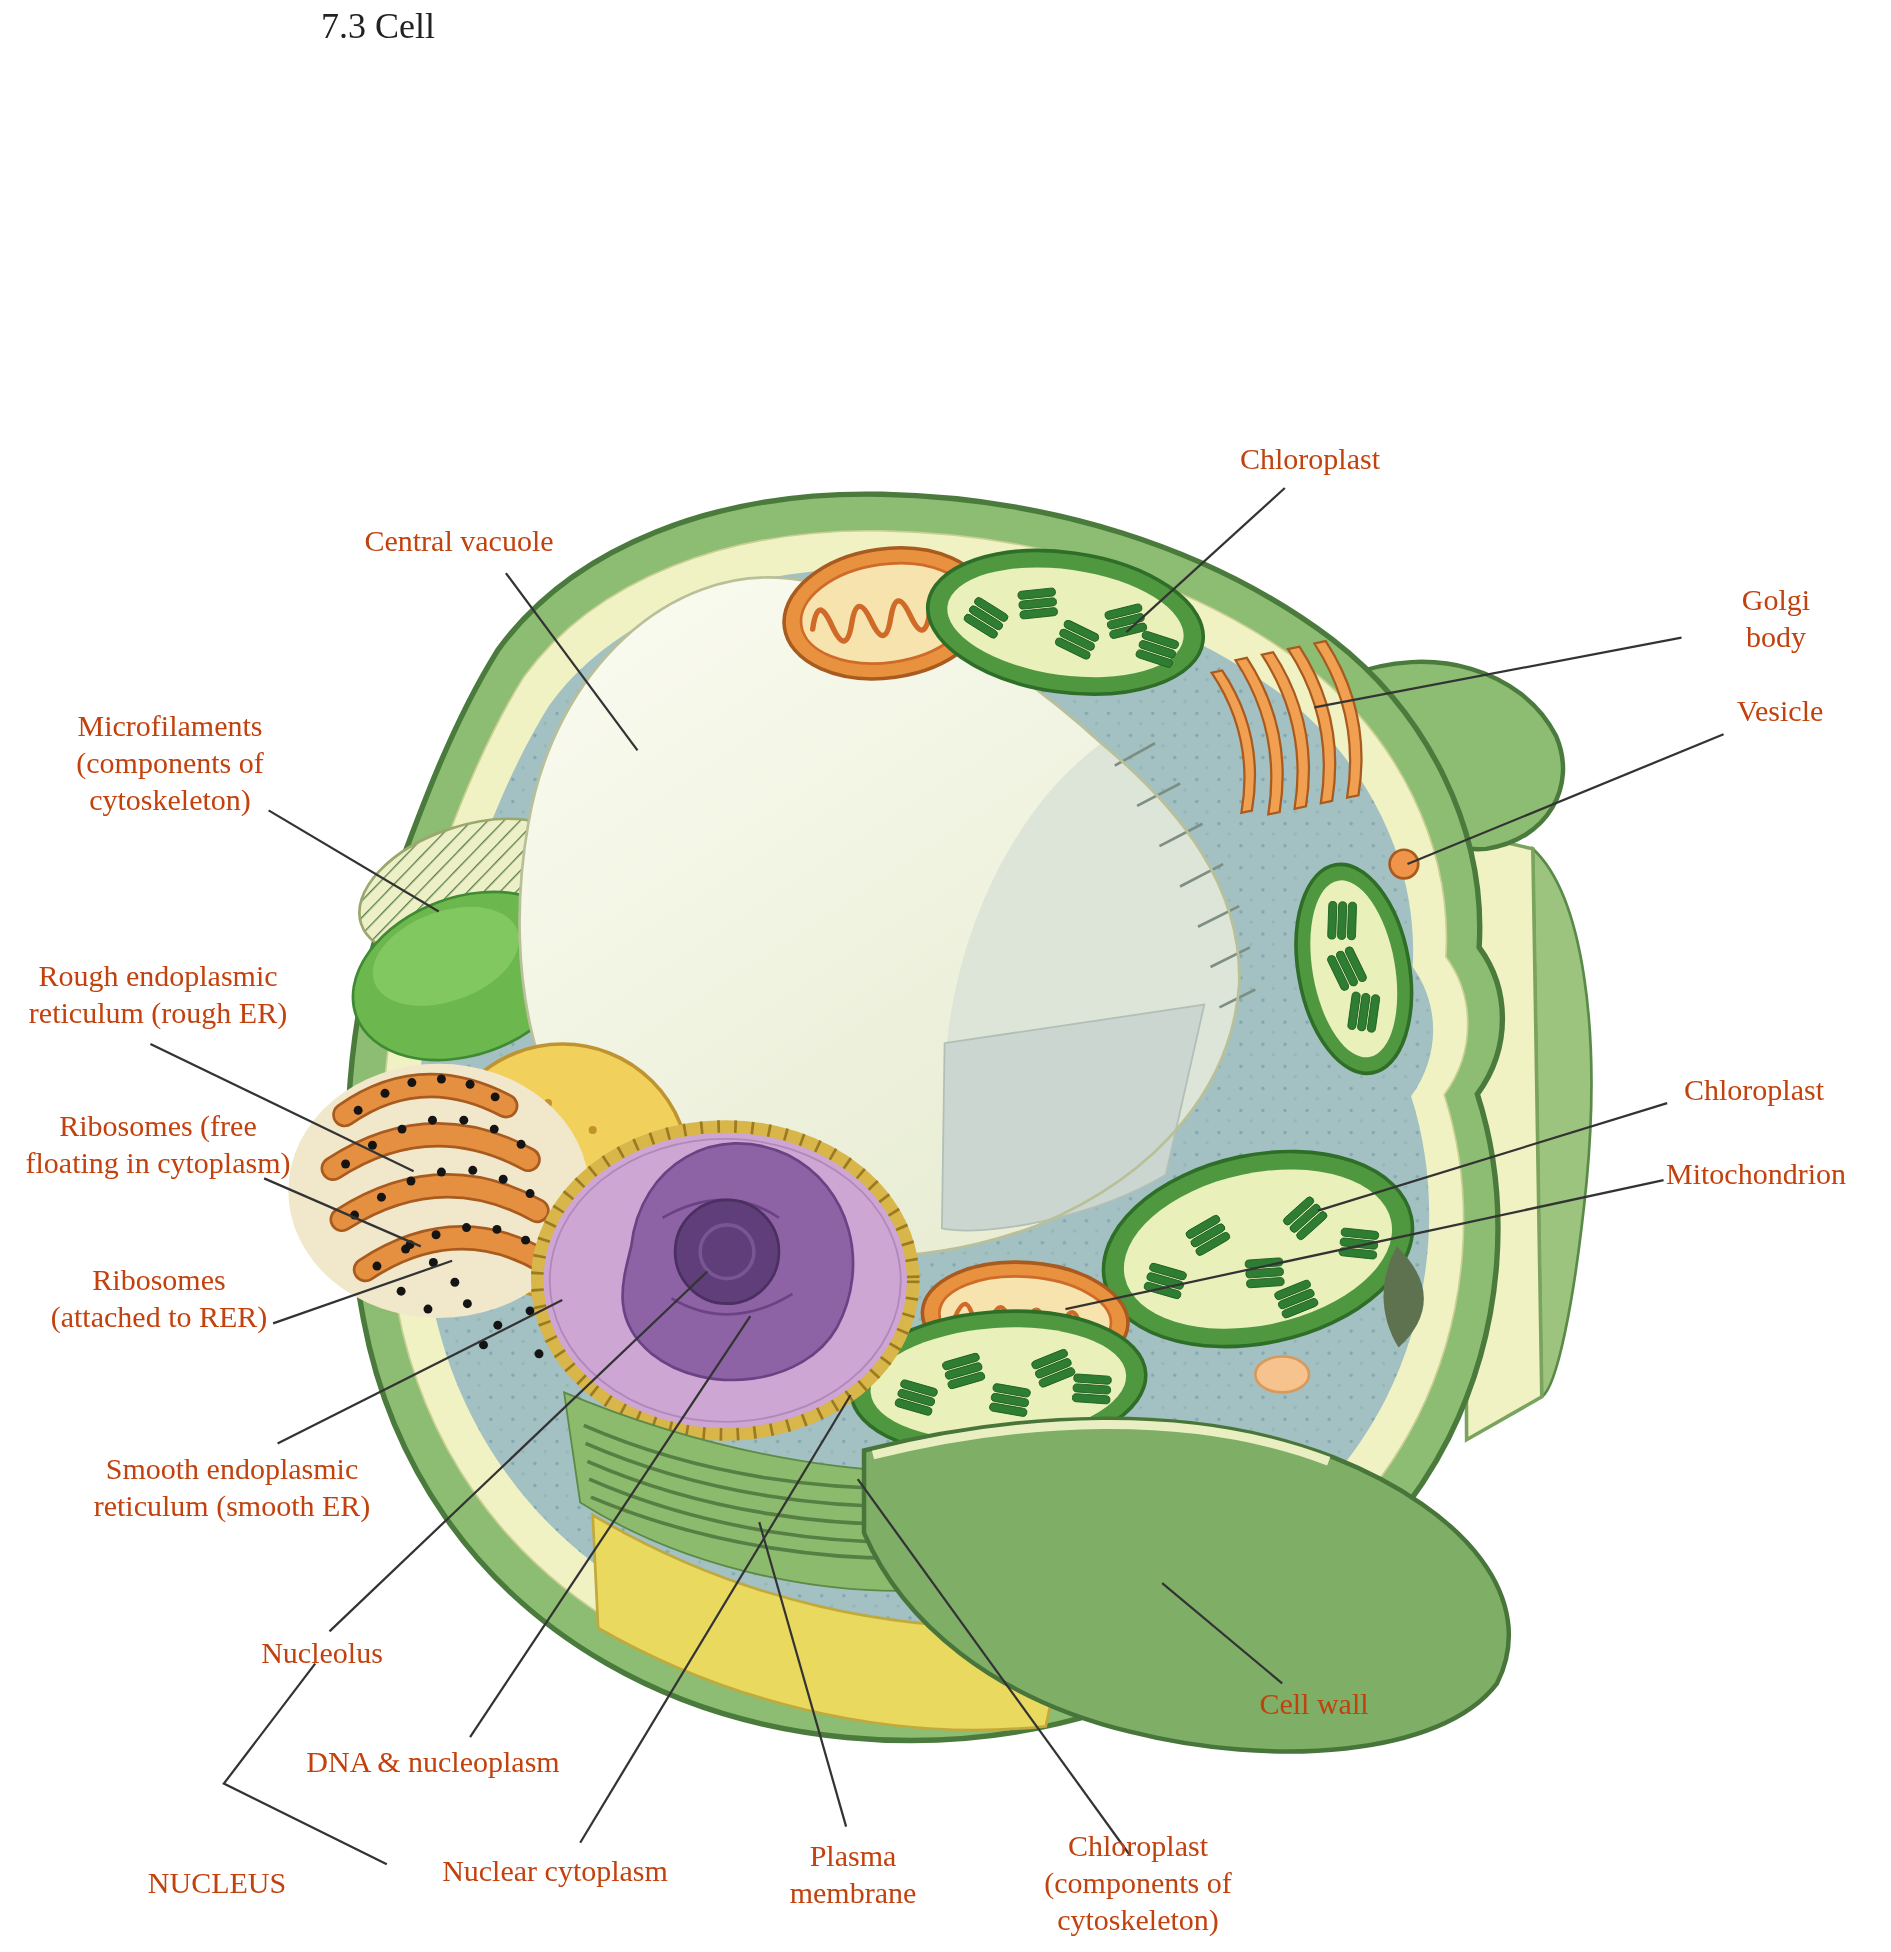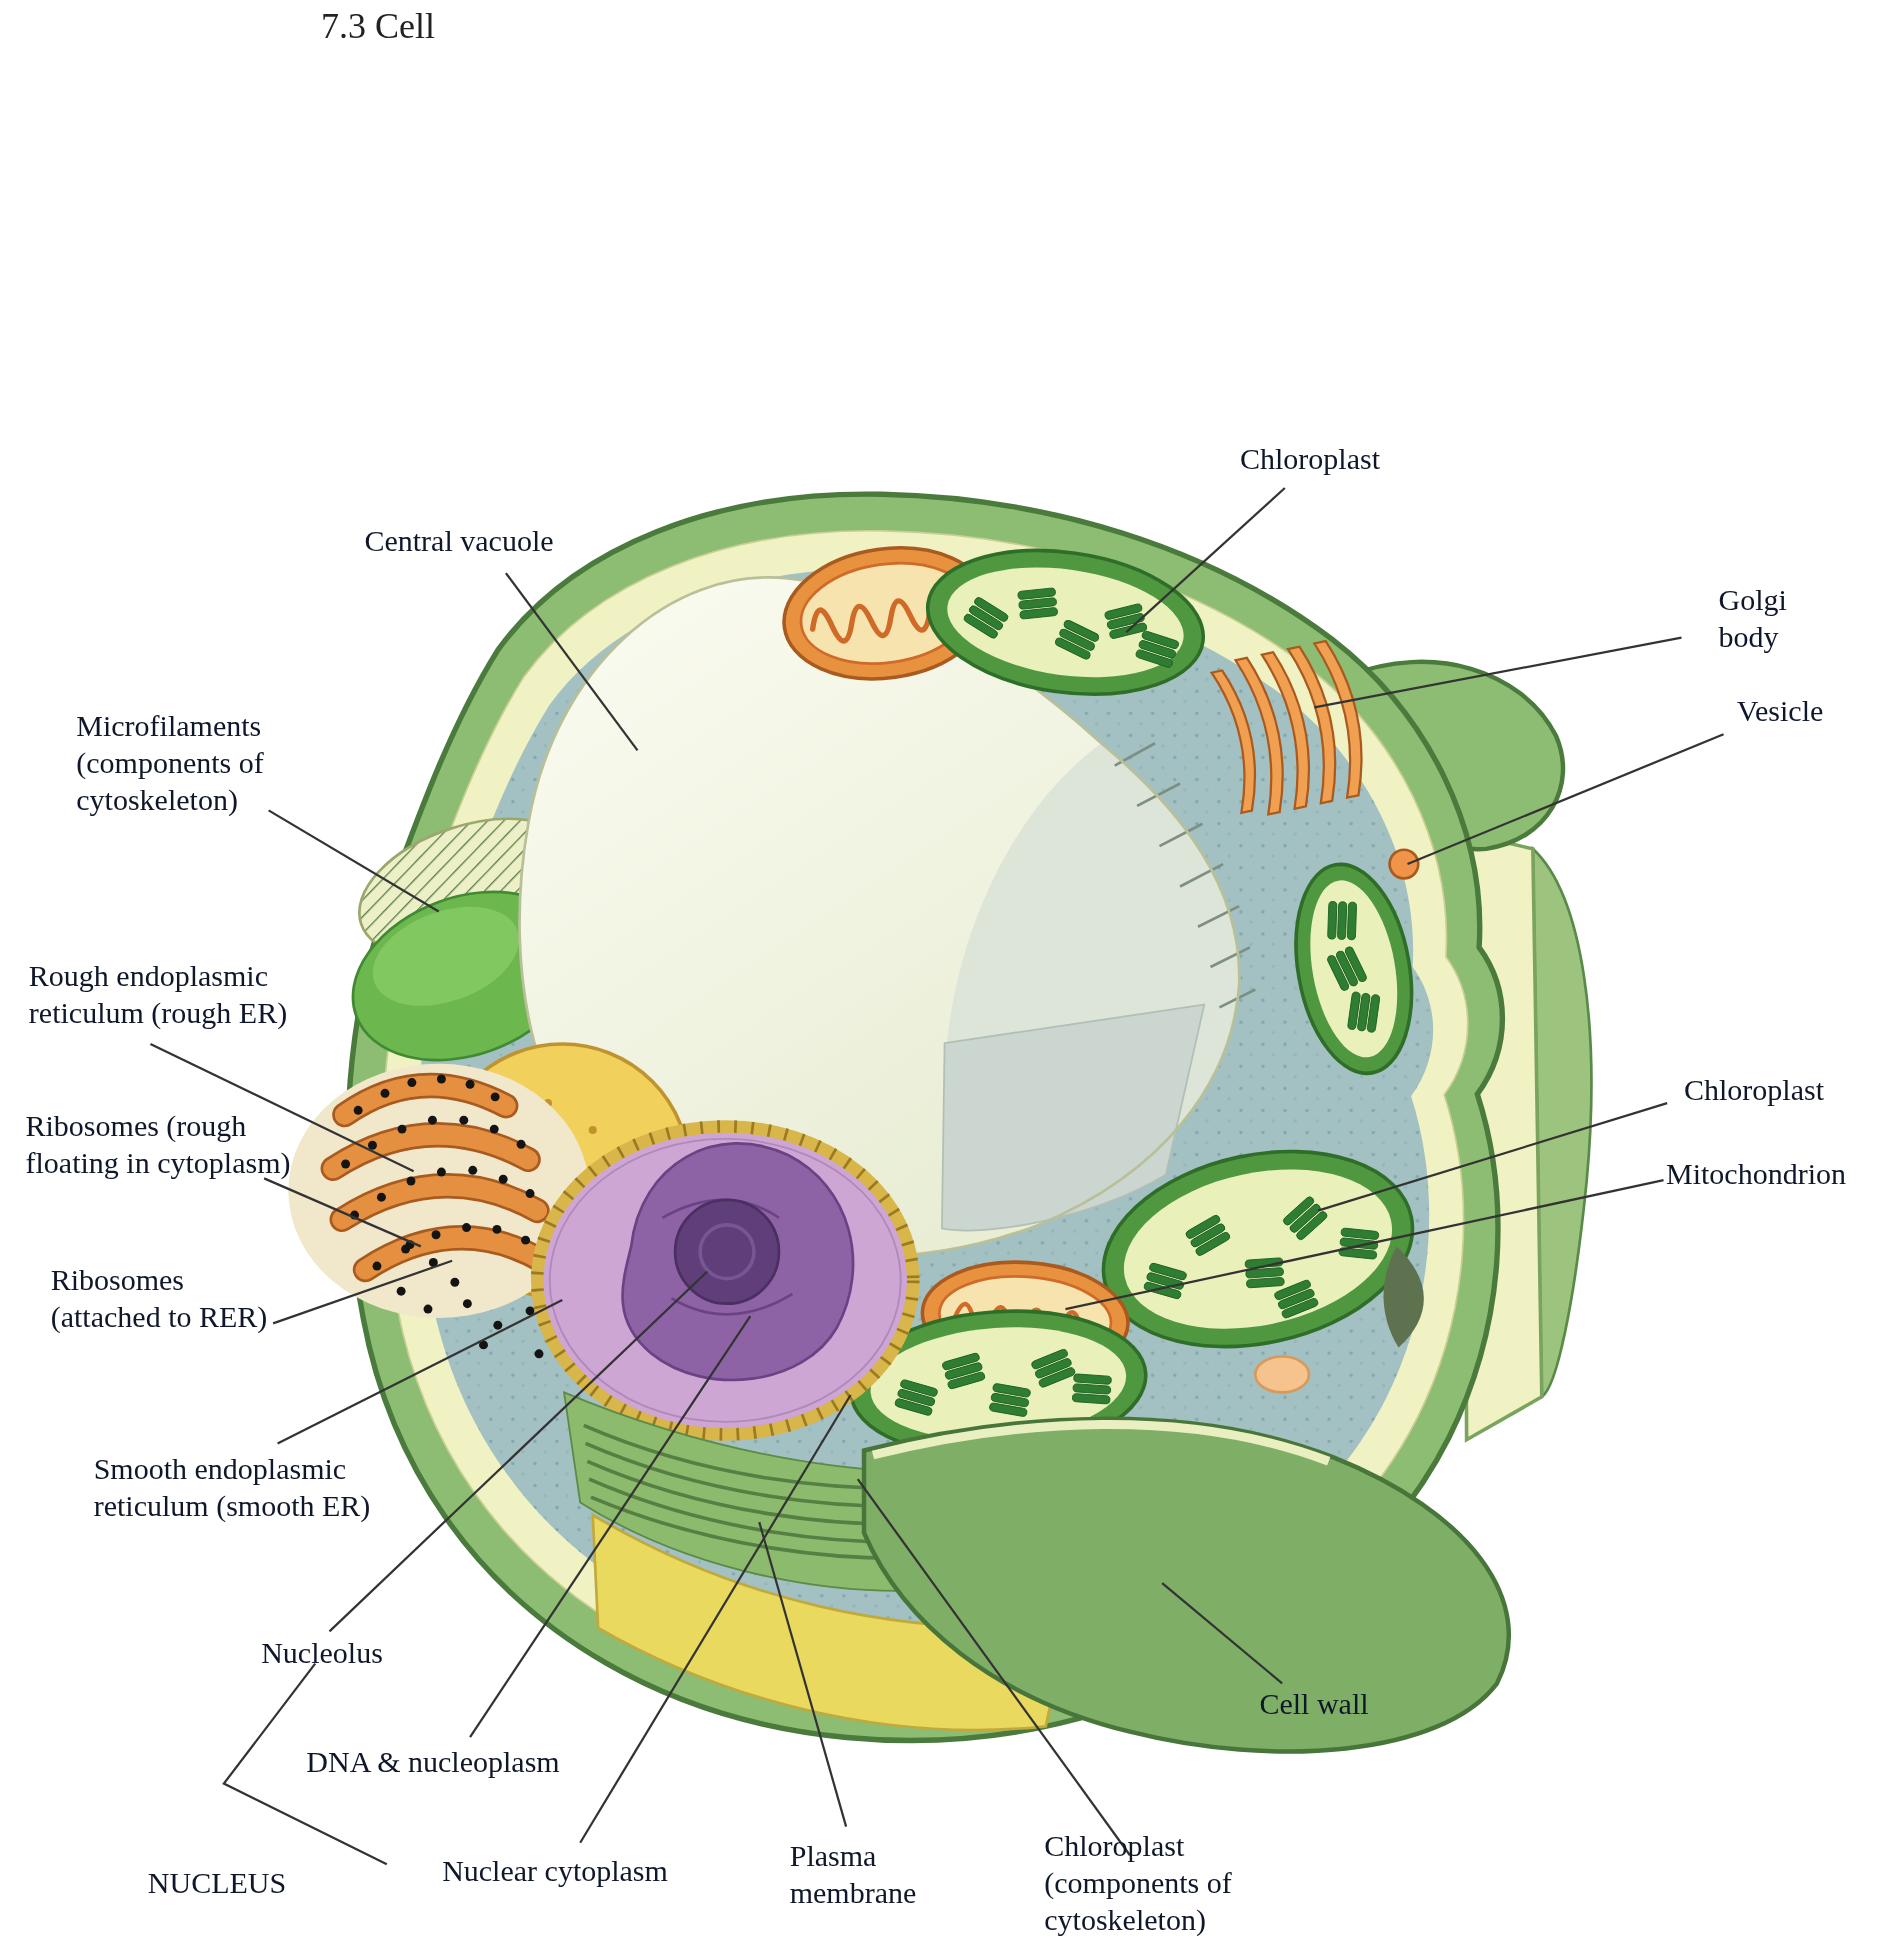--- a/index.html
+++ b/index.html
@@ -10,21 +10,22 @@
     background: #ffffff;
     overflow: hidden;
     font-family: Liberation Serif, serif;
   }
   #cell-svg { position: absolute; left: 0; top: 0; }
   .lbl {
     position: absolute;
     transform: translate(-50%, -50%);
     font-size: 30px;
     line-height: 1.24;
-    color: #0f172a;
+    color: #c2410c;
+    text-align: center;
     white-space: pre-line;
   }
   .ttl {
     position: absolute;
     font-size: 36px;
     color: #222222;
     white-space: pre;
   }
 </style>
 </head>
@@ -292,21 +293,21 @@
 
     <div class="lbl" style="left:459px;  top:541px;">Central vacuole</div>
     <div class="lbl" style="left:1310px; top:459px;">Chloroplast</div>
     <div class="lbl" style="left:1776px; top:618px;">Golgi body</div>
     <div class="lbl" style="left:1780px; top:711px;">Vesicle</div>
     <div class="lbl" style="left:170px;  top:763px;">Microfilaments
 (components of
 cytoskeleton)</div>
     <div class="lbl" style="left:158px;  top:994px;">Rough endoplasmic
 reticulum (rough ER)</div>
-    <div class="lbl" style="left:158px;  top:1144px;">Ribosomes (rough
+    <div class="lbl" style="left:158px;  top:1144px;">Ribosomes (free
 floating in cytoplasm)</div>
     <div class="lbl" style="left:159px;  top:1298px;">Ribosomes
 (attached to RER)</div>
     <div class="lbl" style="left:188px;  top:1487px;margin-left:44px;">Smooth endoplasmic
 reticulum (smooth ER)</div>
     <div class="lbl" style="left:322px;  top:1653px;">Nucleolus</div>
     <div class="lbl" style="left:433px;  top:1762px;">DNA &amp; nucleoplasm</div>
     <div class="lbl" style="left:217px;  top:1883px;">NUCLEUS</div>
     <div class="lbl" style="left:555px;  top:1871px;">Nuclear cytoplasm</div>
     <div class="lbl" style="left:853px;  top:1852px;margin-top:22px;">Plasma

